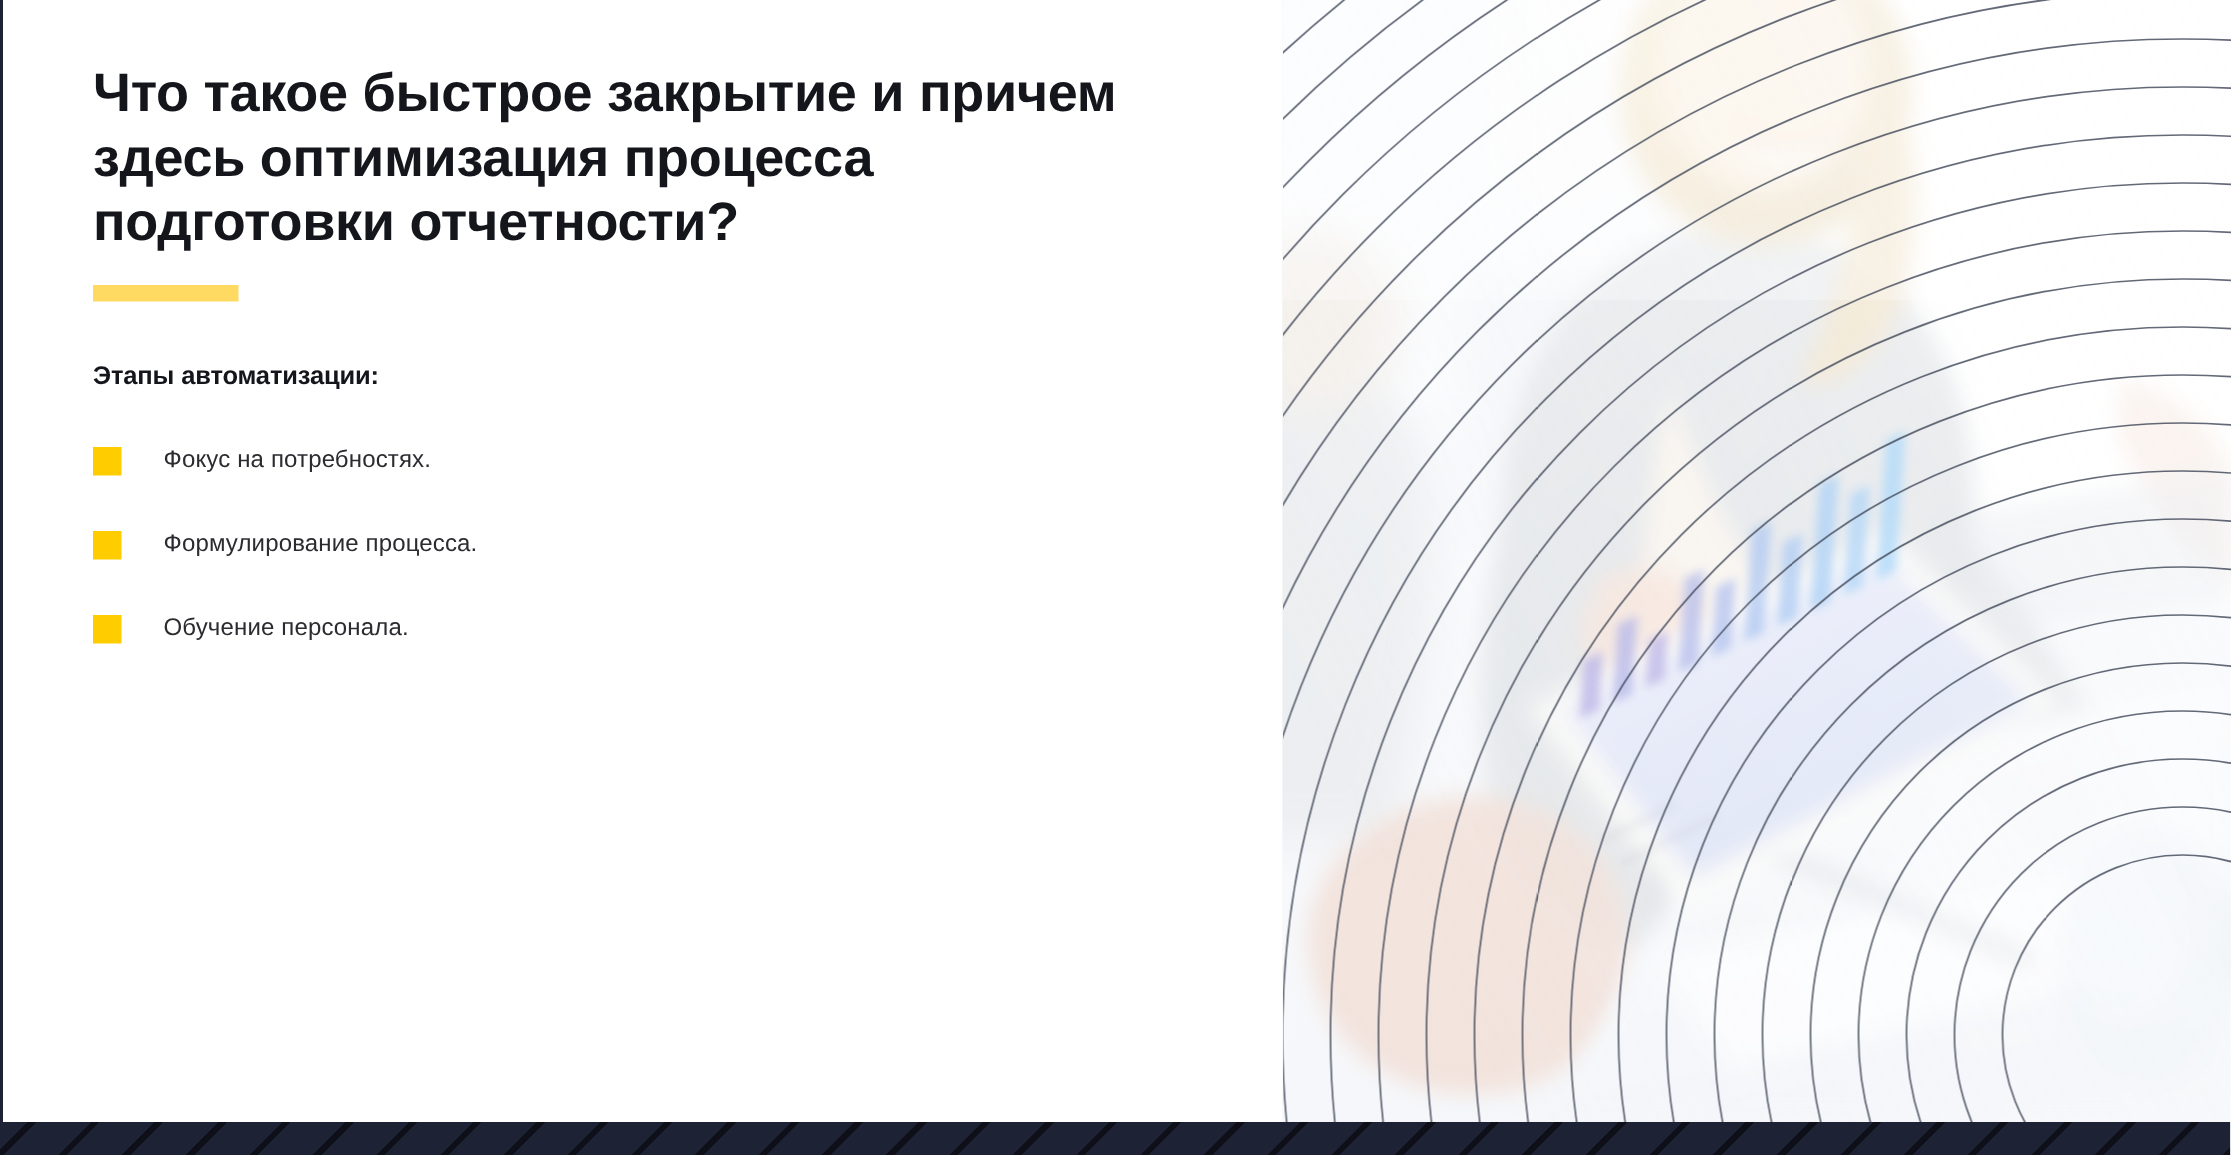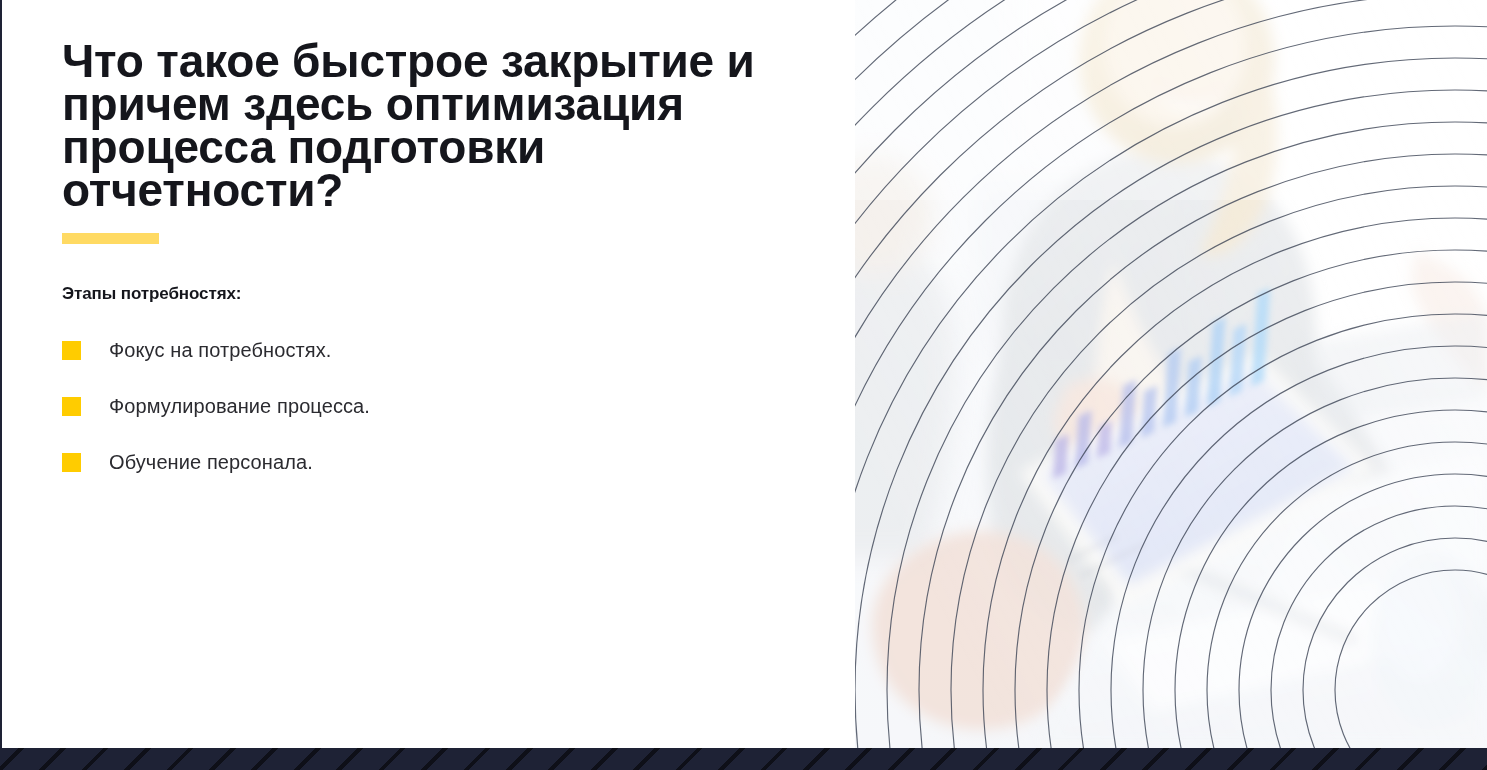--- a/index.html
+++ b/index.html
@@ -36,21 +36,21 @@
   .content {
     position: absolute;
     left: 62px;
     top: 40px;
     width: 790px;
     z-index: 4;
   }
 
   .title {
     margin: 0;
-    font-size: 46px;
+    font-size: 36px;
     line-height: 43px;
     font-weight: 700;
     letter-spacing: -0.2px;
     color: #15161c;
     max-width: 730px;
   }
 
   .accent-bar {
     margin-top: 21px;
     width: 97px;
@@ -84,21 +84,21 @@
 
   .bullet-marker {
     flex: 0 0 auto;
     width: 19px;
     height: 19px;
     background: #ffcc00;
     margin-right: 28px;
   }
 
   .bullet-text {
-    font-size: 20px;
+    font-size: 16px;
     line-height: 26px;
     font-weight: 300;
     color: #2b2b30;
     letter-spacing: 0.1px;
   }
 
   
   .photo-panel {
     position: absolute;
     left: 855px;
@@ -157,21 +157,21 @@
 <div class="slide">
 
   <div class="edge-rule"></div>
 
   <div class="content">
 
     <h1 class="title">Что такое быстрое закрытие и причем здесь оптимизация процесса подготовки отчетности?</h1>
 
     <div class="accent-bar"></div>
 
-    <h2 class="subtitle">Этапы потребностях:</h2>
+    <h2 class="subtitle">Этапы автоматизации:</h2>
 
     <ul class="bullets">
 
       <li class="bullet">
         <span class="bullet-marker"></span>
         <span class="bullet-text">Фокус на потребностях.</span>
       </li>
 
       <li class="bullet">
         <span class="bullet-marker"></span>

